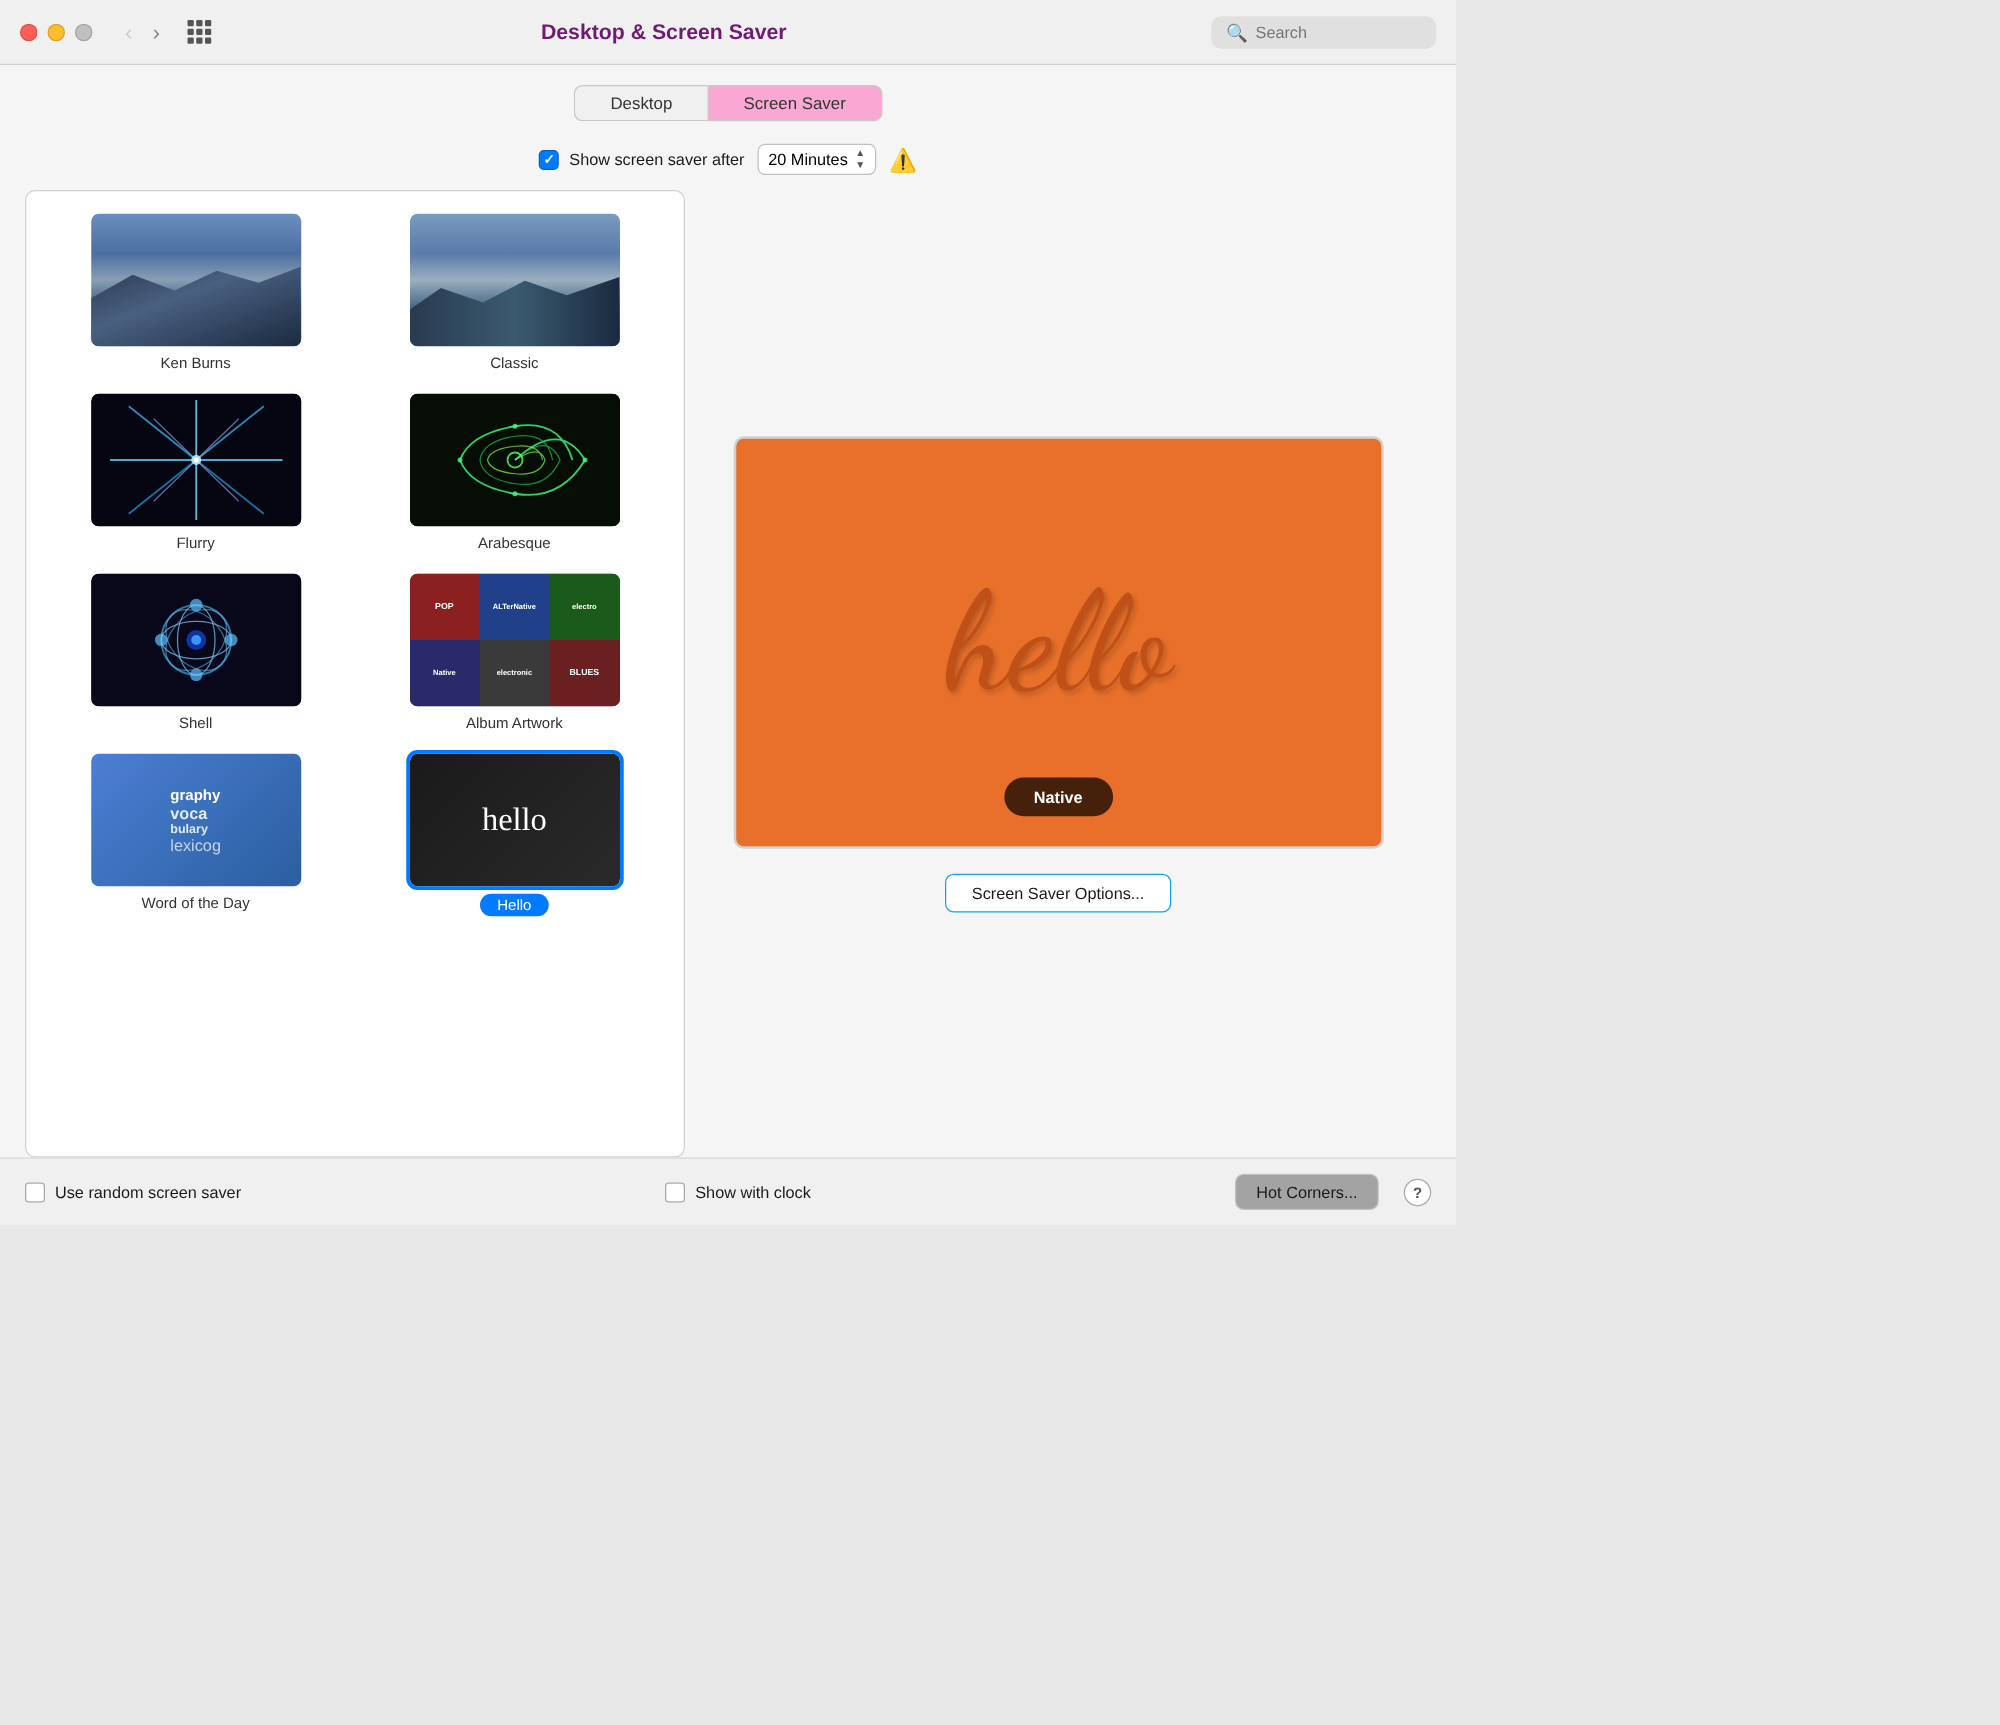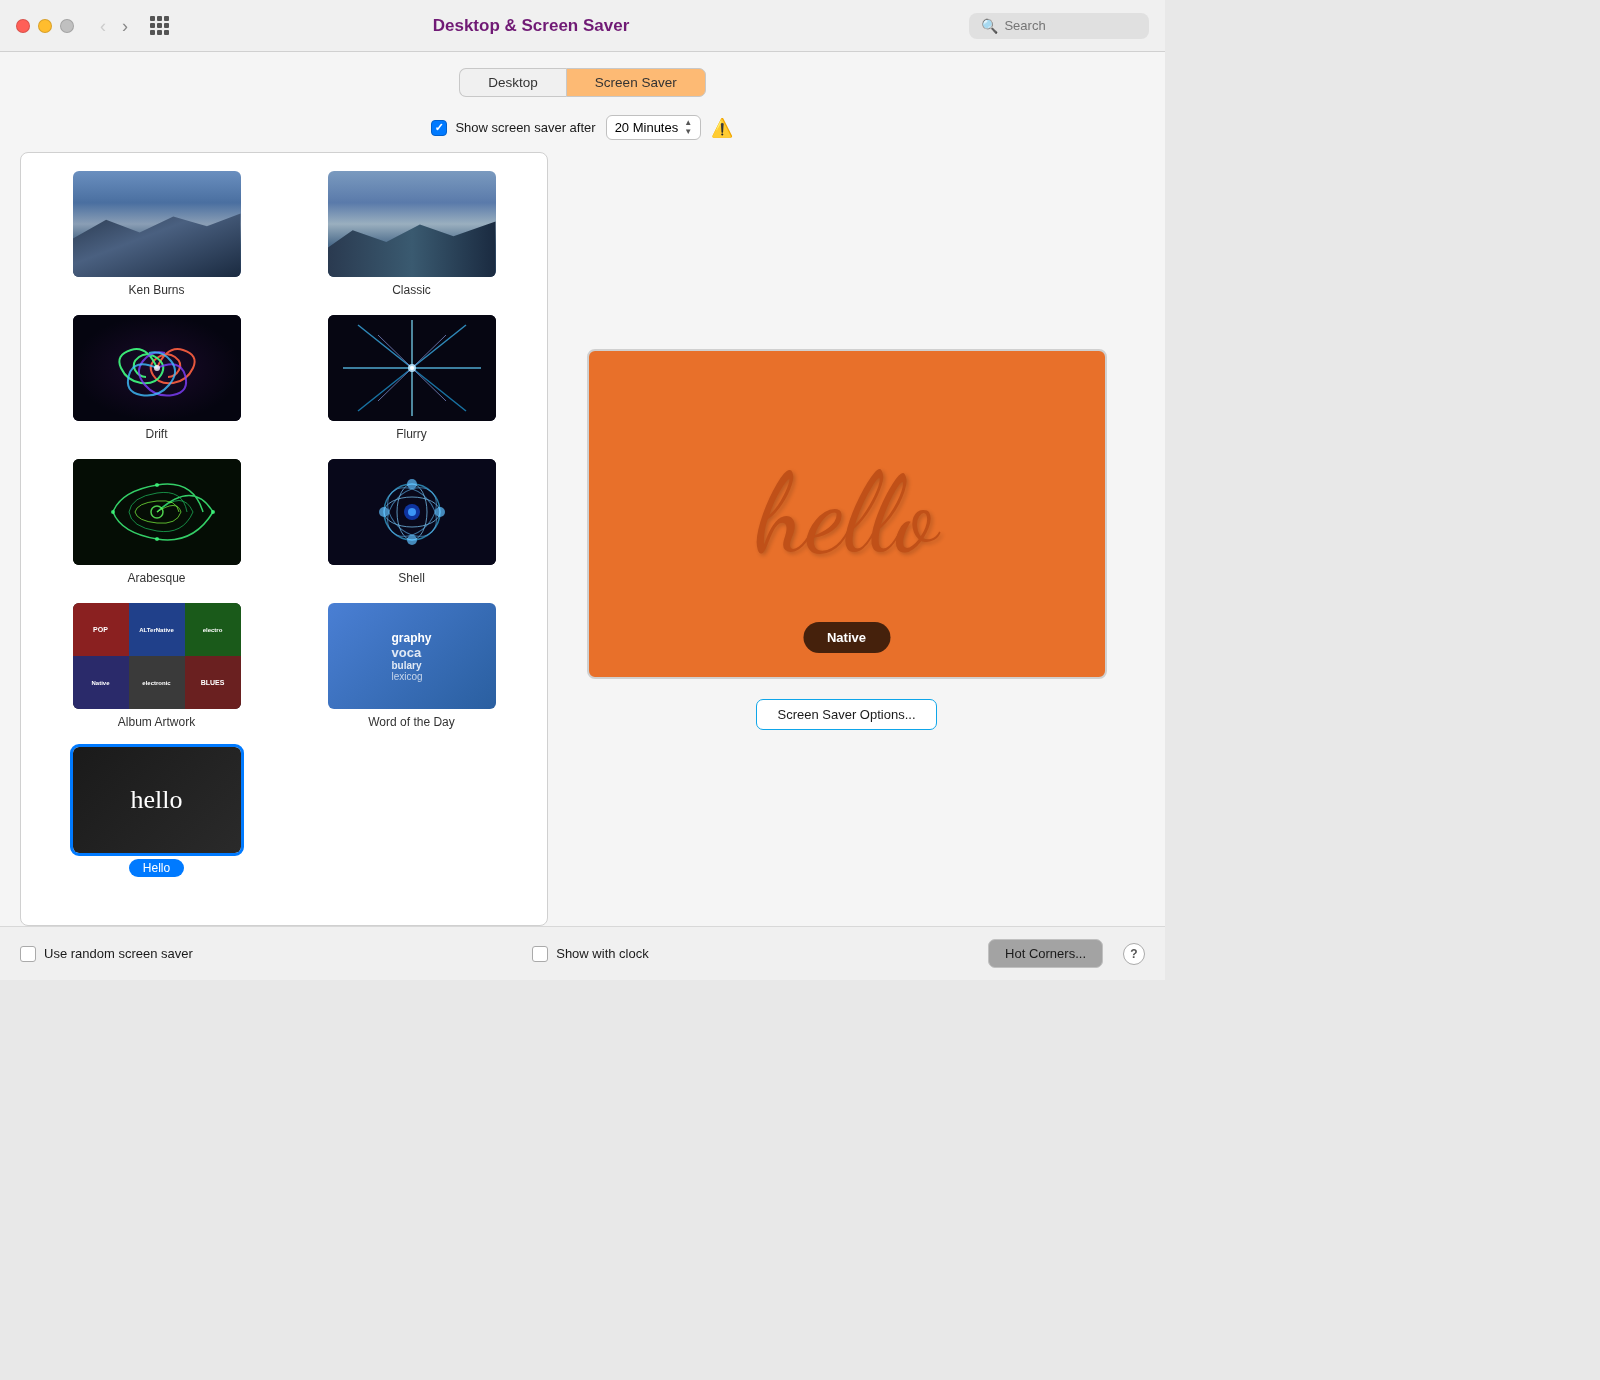--- a/index.html
+++ b/index.html
@@ -123,21 +123,21 @@
       color: #333;
     }
     .tab-btn:first-child {
       border-radius: 7px 0 0 7px;
       border-right: none;
     }
     .tab-btn:last-child {
       border-radius: 0 7px 7px 0;
     }
     .tab-btn.active {
-      background: #fdba74;
+      background: #f9a8d4;
       font-weight: 500;
     }
 
     
     .options-row {
       display: flex;
       align-items: center;
       justify-content: center;
       gap: 10px;
       padding: 4px 0 12px;
@@ -508,40 +508,20 @@
         <span class="saver-name">Ken Burns</span>
       </div>
 
       <div class="saver-item">
         <div class="saver-thumb thumb-classic">
           <div class="cl-mountains"></div>
         </div>
         <span class="saver-name">Classic</span>
       </div>
 
-      <div class="saver-item">
-        <div class="saver-thumb thumb-drift">
-          <svg viewBox="0 0 168 106">
-            <defs>
-              <radialGradient id="dg" cx="50%" cy="50%" r="50%">
-                <stop offset="0%" stop-color="#1a0a2a"></stop>
-                <stop offset="100%" stop-color="#050510"></stop>
-              </radialGradient>
-            </defs>
-            <rect width="168" height="106" fill="url(#dg)"></rect>
-
-            <path d="M84,53 Q94,30 110,35 Q126,40 120,53 Q114,66 100,68 Q86,70 80,60 Q74,50 84,43 Q94,36 102,42 Q110,48 106,55 Q102,62 95,62" stroke="#ff6040" stroke-width="2" fill="none" opacity="0.9"></path>
-            <path d="M84,53 Q74,30 58,35 Q42,40 48,53 Q54,66 68,68 Q82,70 88,60 Q94,50 84,43 Q74,36 66,42 Q58,48 62,55 Q66,62 73,62" stroke="#40ff80" stroke-width="2" fill="none" opacity="0.9"></path>
-            <path d="M84,53 Q107,43 112,60 Q117,77 100,80 Q83,83 72,70 Q61,57 70,46 Q79,35 92,38" stroke="#8040ff" stroke-width="2" fill="none" opacity="0.8"></path>
-            <path d="M84,53 Q61,43 56,60 Q51,77 68,80 Q85,83 96,70 Q107,57 98,46 Q89,35 76,38" stroke="#40c0ff" stroke-width="2" fill="none" opacity="0.8"></path>
-            <circle cx="84" cy="53" r="3" fill="#ffffff" opacity="0.8"></circle>
-          </svg>
-        </div>
-        <span class="saver-name">Drift</span>
-      </div>
 
       <div class="saver-item">
         <div class="saver-thumb thumb-flurry">
           <svg viewBox="0 0 168 106">
             <rect width="168" height="106" fill="#060612"></rect>
 
             <line x1="84" y1="53" x2="30" y2="10" stroke="#40c0ff" stroke-width="1.5" opacity="0.7"></line>
             <line x1="84" y1="53" x2="138" y2="10" stroke="#40c0ff" stroke-width="1.5" opacity="0.7"></line>
             <line x1="84" y1="53" x2="30" y2="96" stroke="#20a0e0" stroke-width="1.5" opacity="0.7"></line>
             <line x1="84" y1="53" x2="138" y2="96" stroke="#20a0e0" stroke-width="1.5" opacity="0.7"></line>
@@ -615,21 +595,21 @@
         </div>
         <span class="saver-name">Album Artwork</span>
       </div>
 
       <div class="saver-item">
         <div class="saver-thumb thumb-wotd">
           <div style="display:flex;flex-direction:column;align-items:flex-start;padding:8px;">
             <span style="font-size:12px;font-weight:800;color:white;">graphy</span>
             <span style="font-size:13px;font-weight:600;color:rgba(255,255,255,0.85);">voca</span>
             <span style="font-size:10px;font-weight:600;color:rgba(255,255,255,0.85);">bulary</span>
-            <span style="font-size:10px;color:rgba(255,255,255,0.7);">lexicog</span>
+            <span style="font-size:13px;color:rgba(255,255,255,0.7);">lexicog</span>
           </div>
         </div>
         <span class="saver-name">Word of the Day</span>
       </div>
 
       <div class="saver-item selected">
         <div class="saver-thumb thumb-hello" style="outline:3px solid #007aff;">
           <span class="hello-script">hello</span>
         </div>
         <span class="saver-name-badge">Hello</span>

